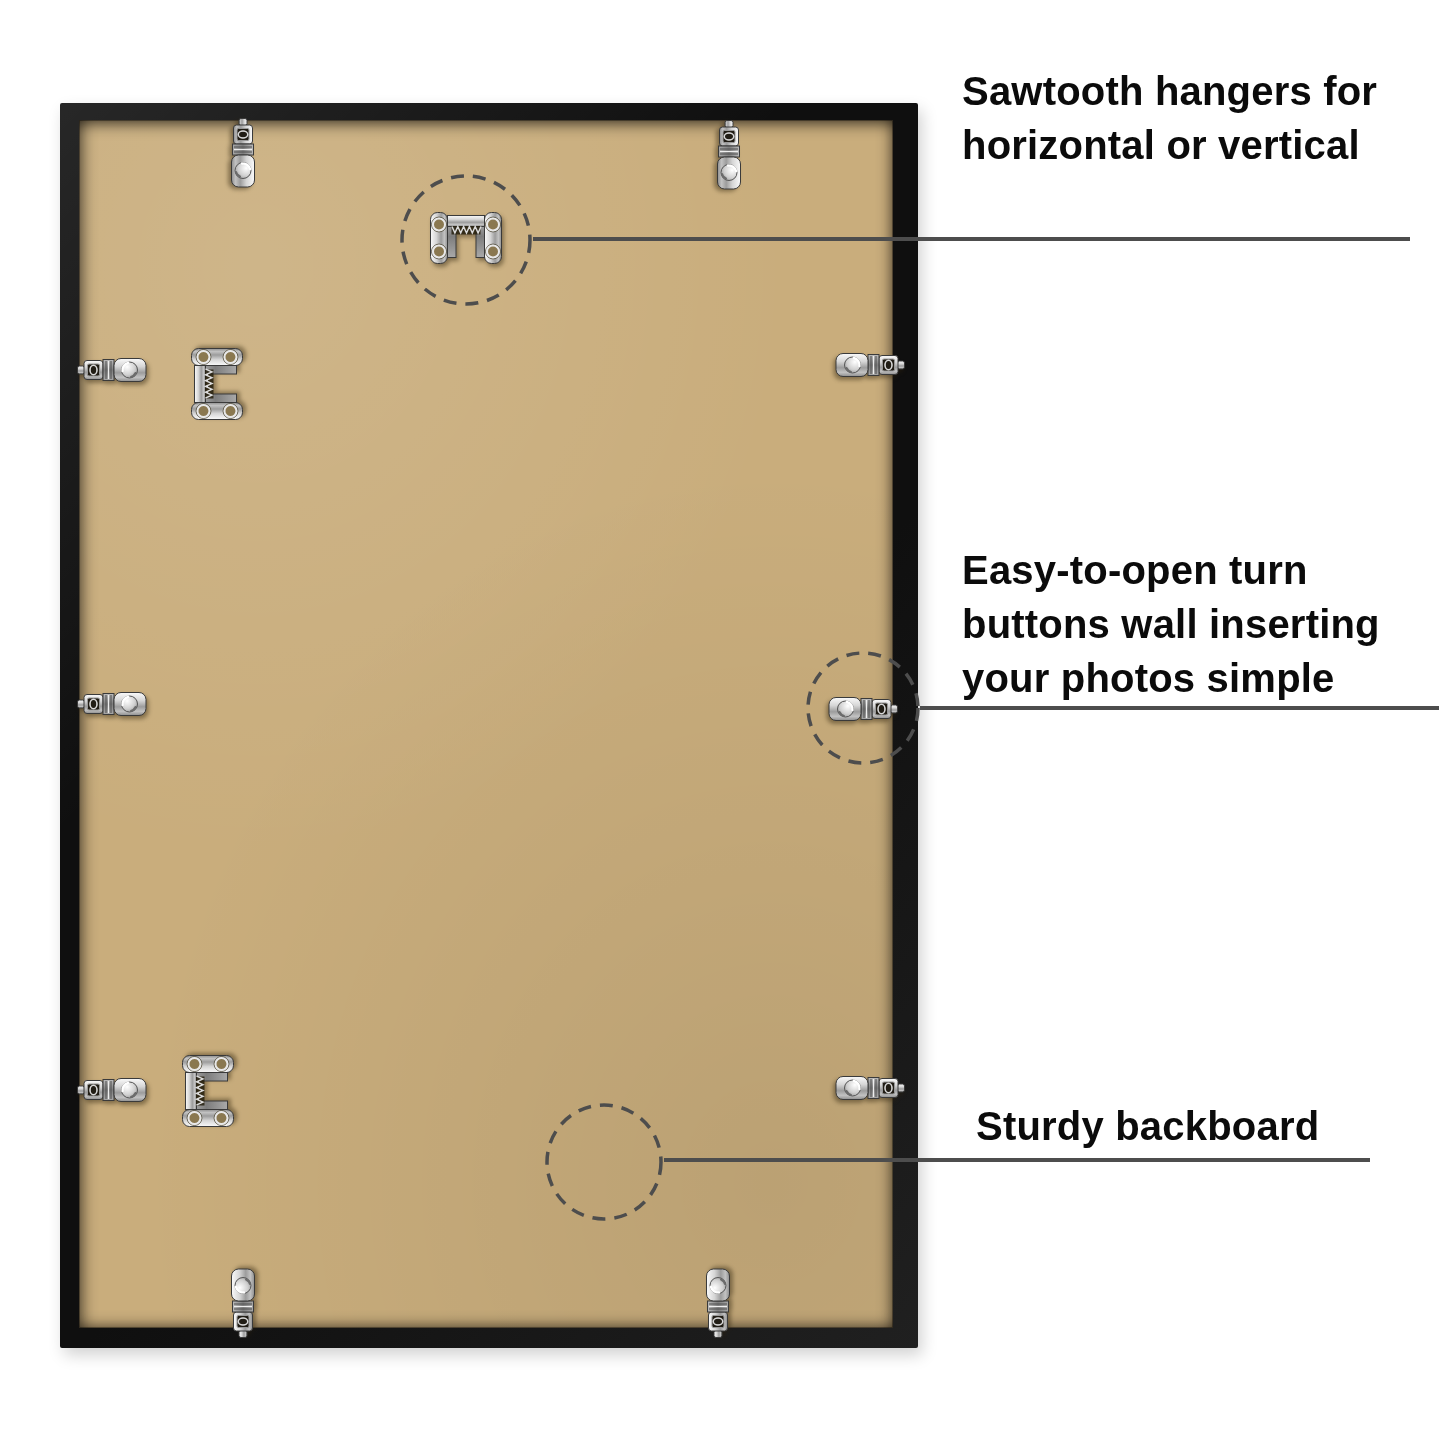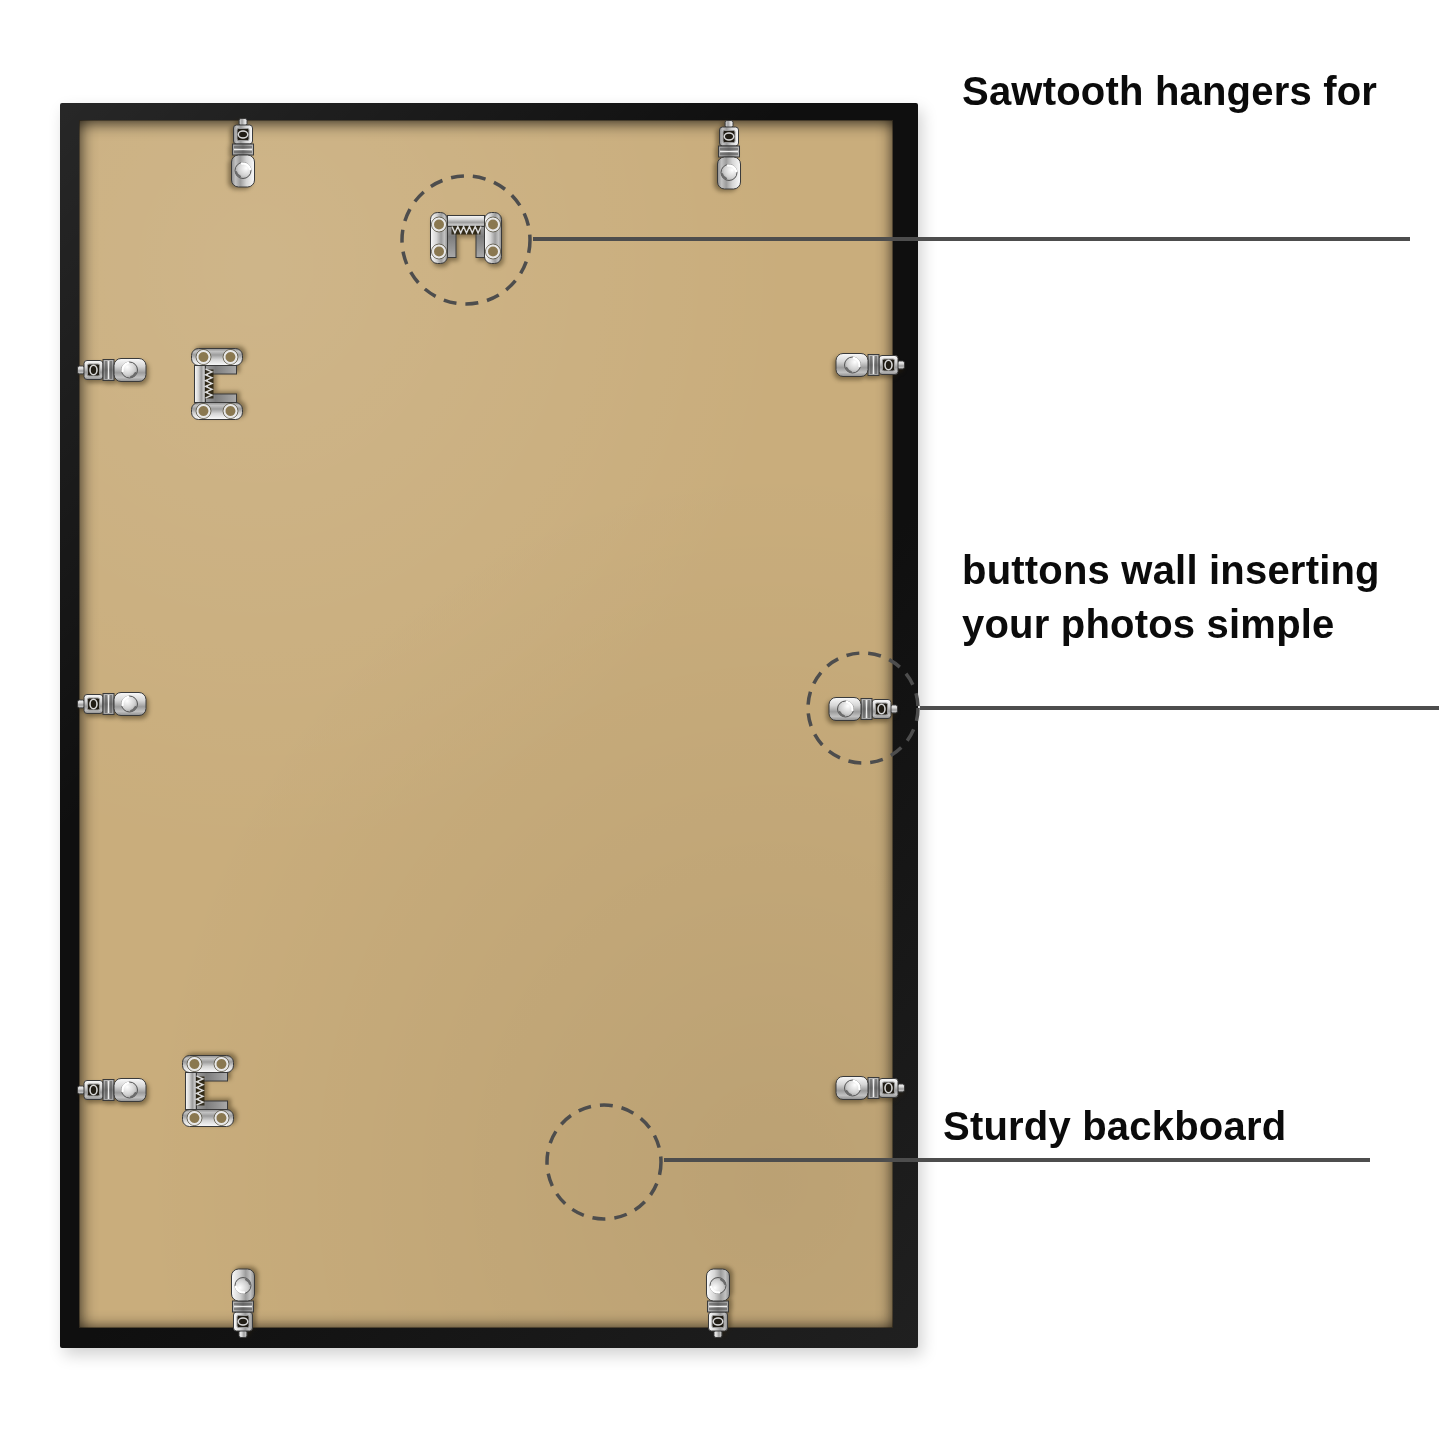--- a/index.html
+++ b/index.html
@@ -202,22 +202,24 @@
   <svg class="dashed-circle" width="120" height="120" style="left:512px;top:1102px">
     <circle cx="60" cy="60" r="57"></circle>
   </svg>
 
   <div class="callout-line" style="left:501px;top:237px;width:877px"></div>
   <div class="callout-line" style="left:888px;top:706px;width:519px"></div>
   <div class="callout-line" style="left:632px;top:1158px;width:706px"></div>
 
   <div class="callout-text" style="left:930px;top:64px">
     <div>Sawtooth hangers for</div>
+    <div>horizontal or vertical</div>
   </div>
   <div class="callout-text" style="left:930px;top:543px">
+    <div>Easy-to-open turn</div>
     <div>buttons wall inserting</div>
     <div>your photos simple</div>
   </div>
-  <div class="callout-text" style="left:911px;top:1099px">
+  <div class="callout-text" style="left:944px;top:1099px">
     <div>Sturdy backboard</div>
   </div>
 
 </div>
 
 </body></html>

